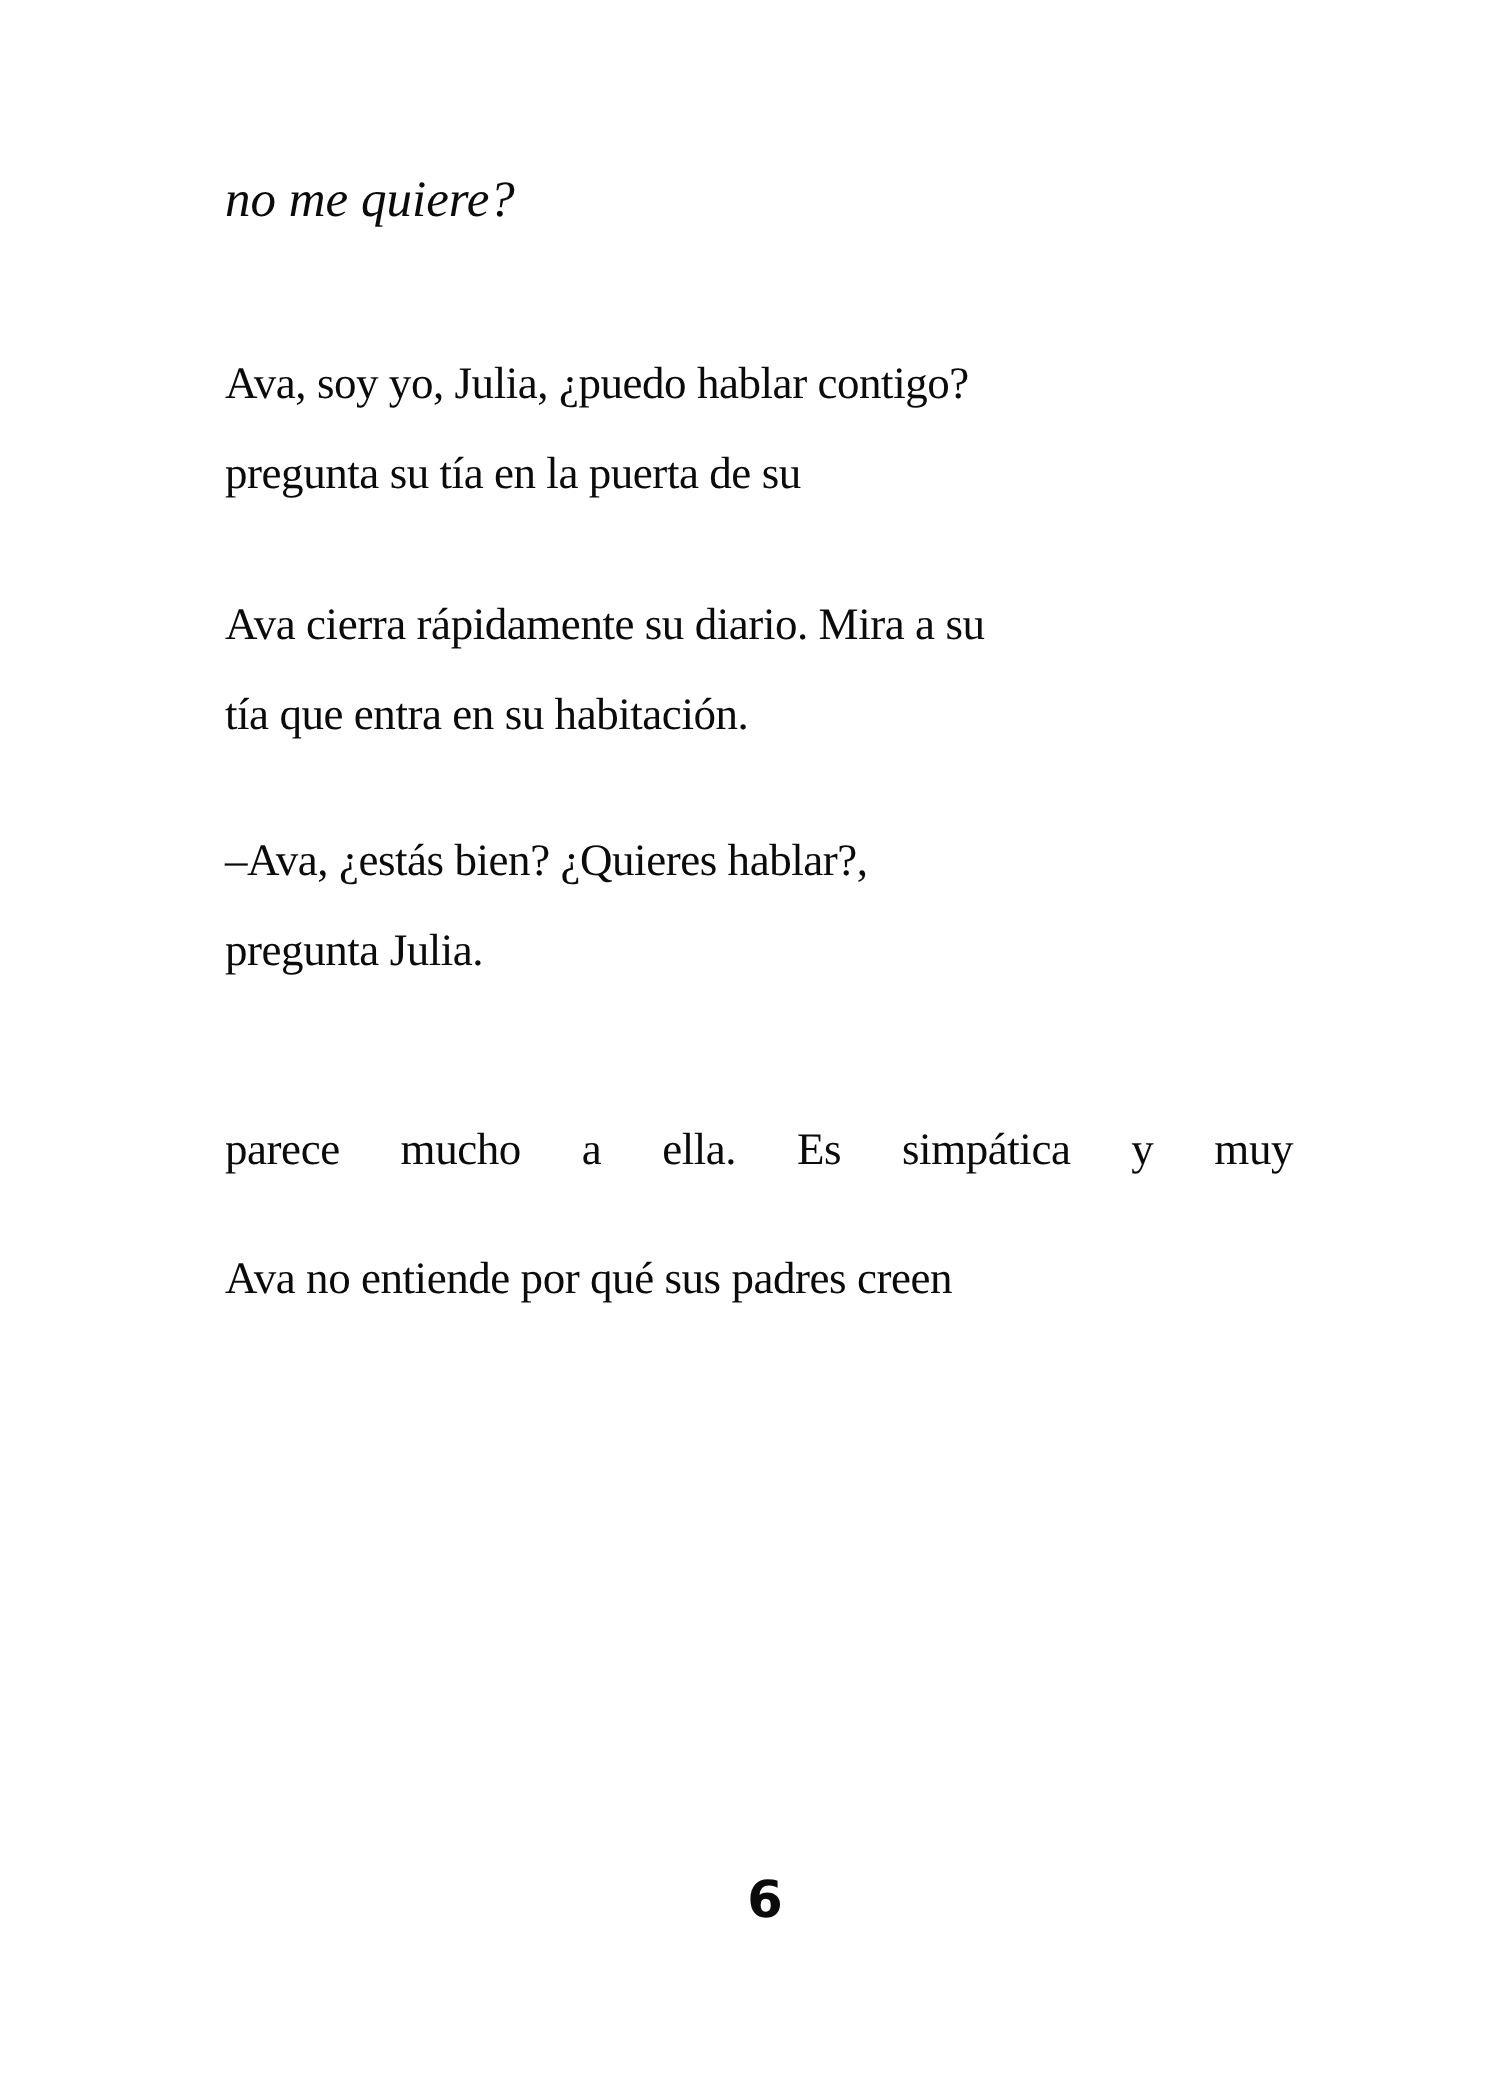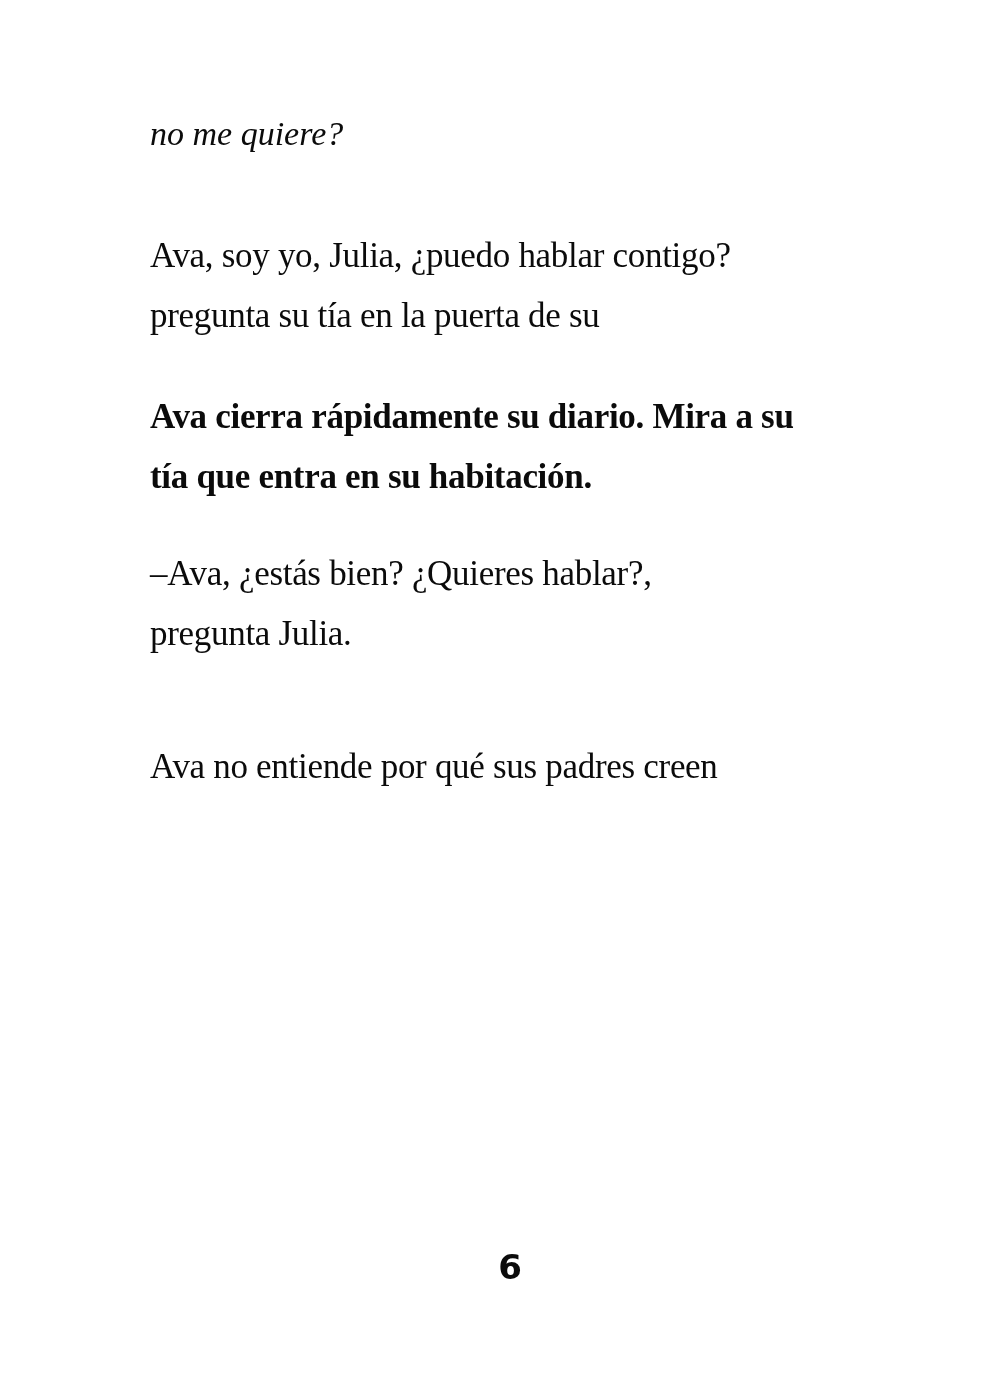--- a/index.html
+++ b/index.html
@@ -22,34 +22,34 @@
     top: 0;
     width: 712px;
   }
   .heading {
     margin-top: 104px;
     font-style: italic;
     font-size: 34px;
     line-height: 60px;
   }
   .para {
-    font-size: 35px;
+    font-size: 30px;
     line-height: 60px;
     letter-spacing: -0.3px;
   }
   .line {
     white-space: nowrap;
   }
   .line.just {
     white-space: normal;
     text-align: justify;
     text-align-last: justify;
   }
   .p1 { margin-top: 62px; }
-  .p2 { margin-top: 41px; font-weight: bold; }
+  .p2 { margin-top: 41px; }
   .p3 { margin-top: 37px; }
   .p4 { margin-top: 73px; }
   .p5 { margin-top: 26px; }
   .page-number {
     position: absolute;
     left: 0;
     top: 1245px;
     width: 1020px;
     text-align: center;
     font-family: "DejaVu Sans", sans-serif;
@@ -76,20 +76,21 @@
       <div class="line">Ava cierra rápidamente su diario. Mira a su</div>
       <div class="line">tía que entra en su habitación.</div>
     </div>
 
     <div class="para p3">
       <div class="line">–Ava, ¿estás bien? ¿Quieres hablar?,</div>
       <div class="line">pregunta Julia.</div>
     </div>
 
     <div class="para p4">
+      <div class="line just">parece mucho a ella. Es simpática y muy</div>
     </div>
 
     <div class="para p5">
       <div class="line">Ava no entiende por qué sus padres creen</div>
     </div>
 
   </div>
 
   <div class="page-number">6</div>
 </div>

